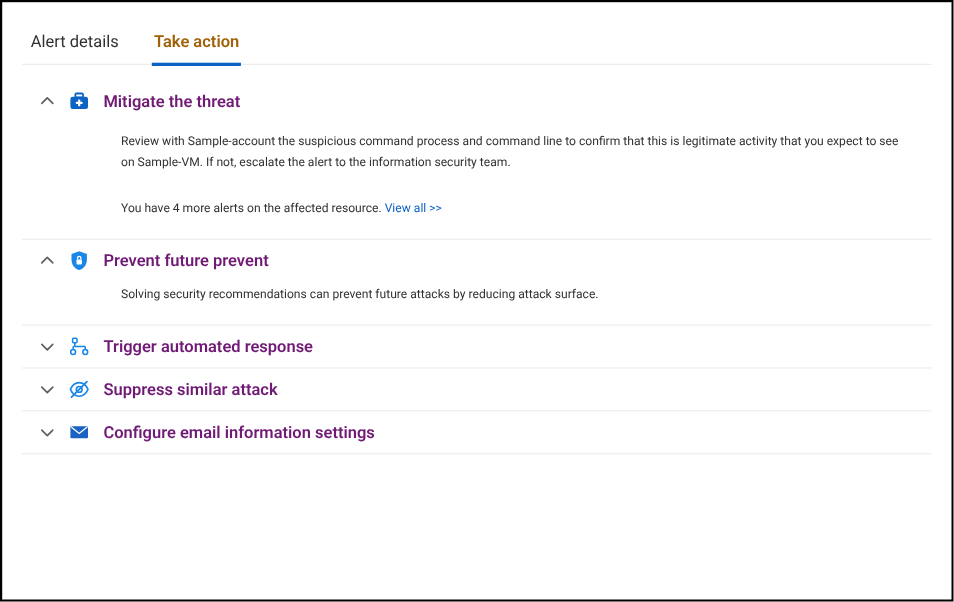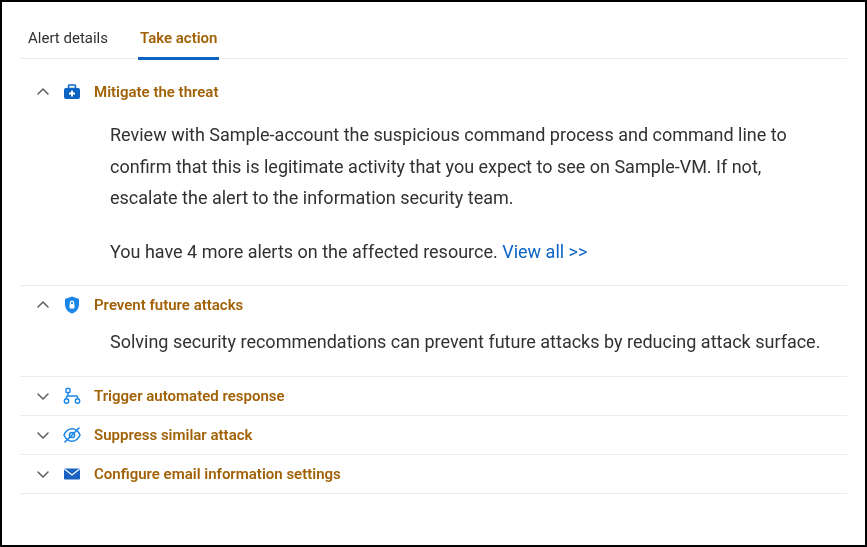--- a/index.html
+++ b/index.html
@@ -62,27 +62,27 @@
   }
   .chevron svg { display: block; }
   .panel-icon {
     width: 20px; height: 20px;
     flex: 0 0 20px;
     display: flex; align-items: center; justify-content: center;
   }
   .panel-title {
     font-weight: 600;
     font-size: 15px;
-    color: #a16207;
+    color: #701a75;
   }
   .panel-body {
     padding: 8px 16px 18px 90px;
     color: #323130;
     line-height: 1.75;
-    font-size: 18px;
+    font-size: 11px;
   }
   .panel-body.tight { padding-top: 2px; padding-bottom: 18px; }
   .affected {
     margin-top: 22px;
     color: #323130;
   }
   .link {
     color: #0b63c4;
     cursor: pointer;
   }
@@ -131,21 +131,21 @@
               <path d="M1 8 L6 3 L11 8" fill="none" stroke="currentColor" stroke-width="1.5" stroke-linecap="round" stroke-linejoin="round"></path>
             </svg>
         </span>
         <span class="panel-icon">
           <svg viewBox="0 0 20 20" width="20" height="20">
             <path d="M10 1.5 L17 4 V9 C17 14 14 17.5 10 18.5 C6 17.5 3 14 3 9 V4 Z" fill="#1a86e8"></path>
             <rect x="7.5" y="9" width="5" height="4.5" rx="1" fill="#fff"></rect>
             <path d="M8.5 9 V7.6 a1.5 1.5 0 0 1 3 0 V9" fill="none" stroke="#fff" stroke-width="1.2"></path>
           </svg>
         </span>
-        <span class="panel-title">Prevent future attacks</span>
+        <span class="panel-title">Prevent future prevent</span>
       </div>
       <div class="panel-body tight">
         <span>Solving security recommendations can prevent future attacks by reducing attack surface.</span>
       </div>
     </div>
 
     <div class="panel">
       <div class="panel-header">
         <span class="chevron">
           <svg viewBox="0 0 12 12" width="12" height="12">

